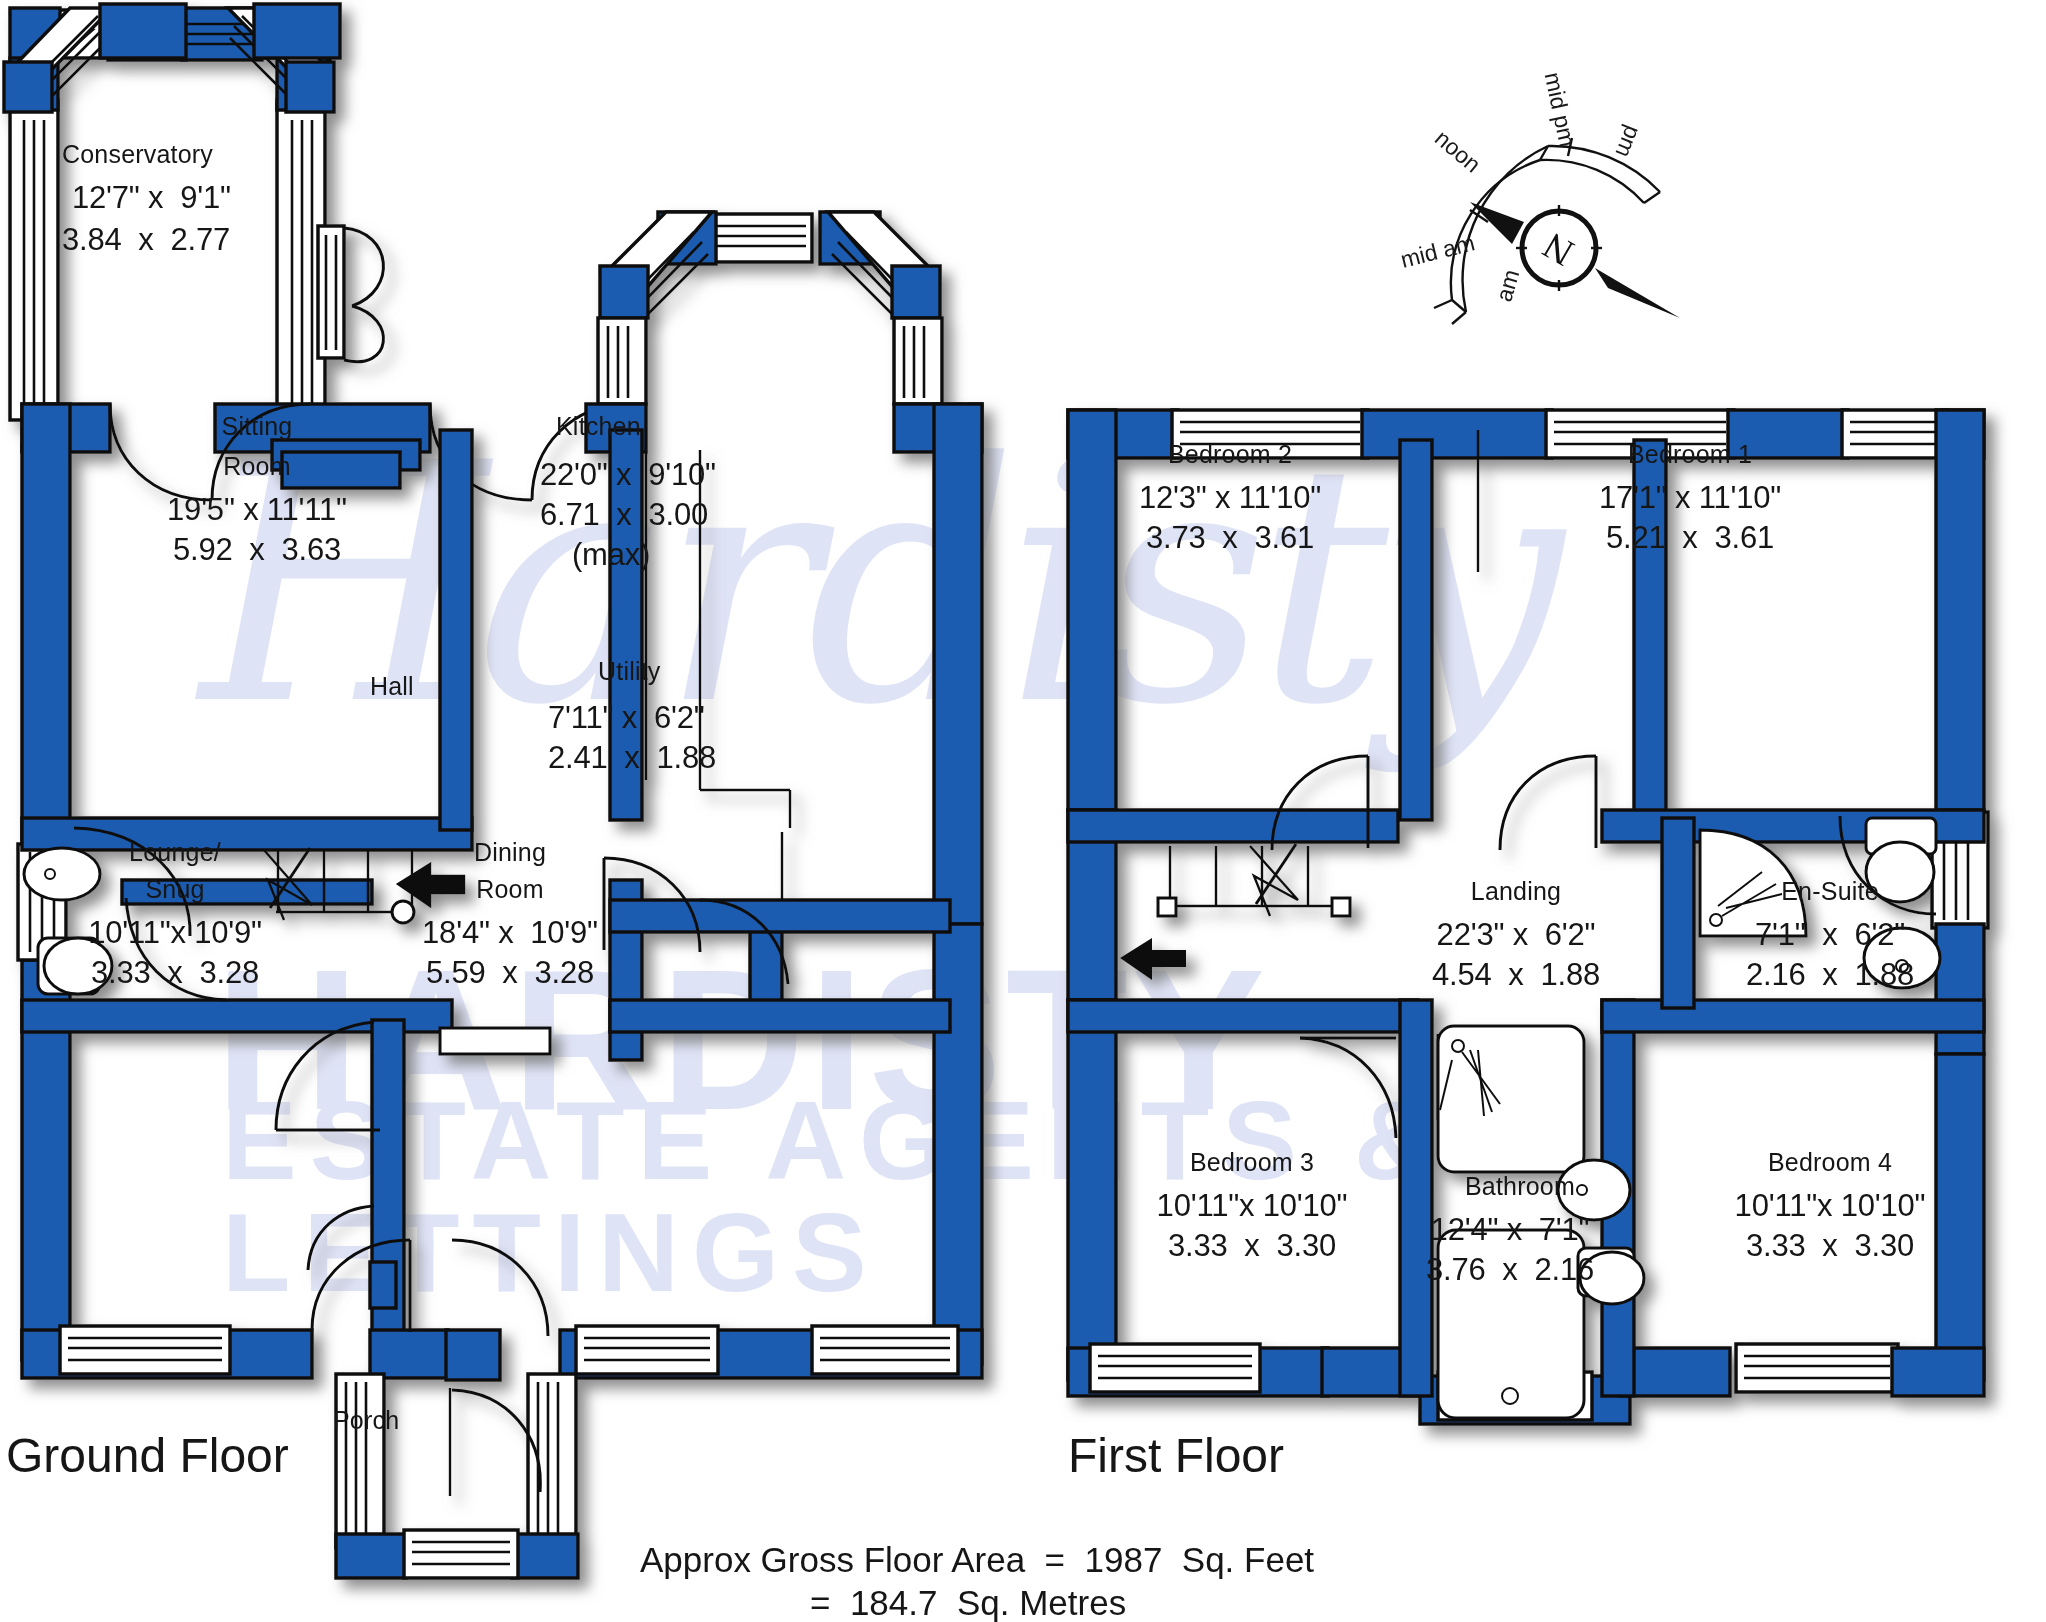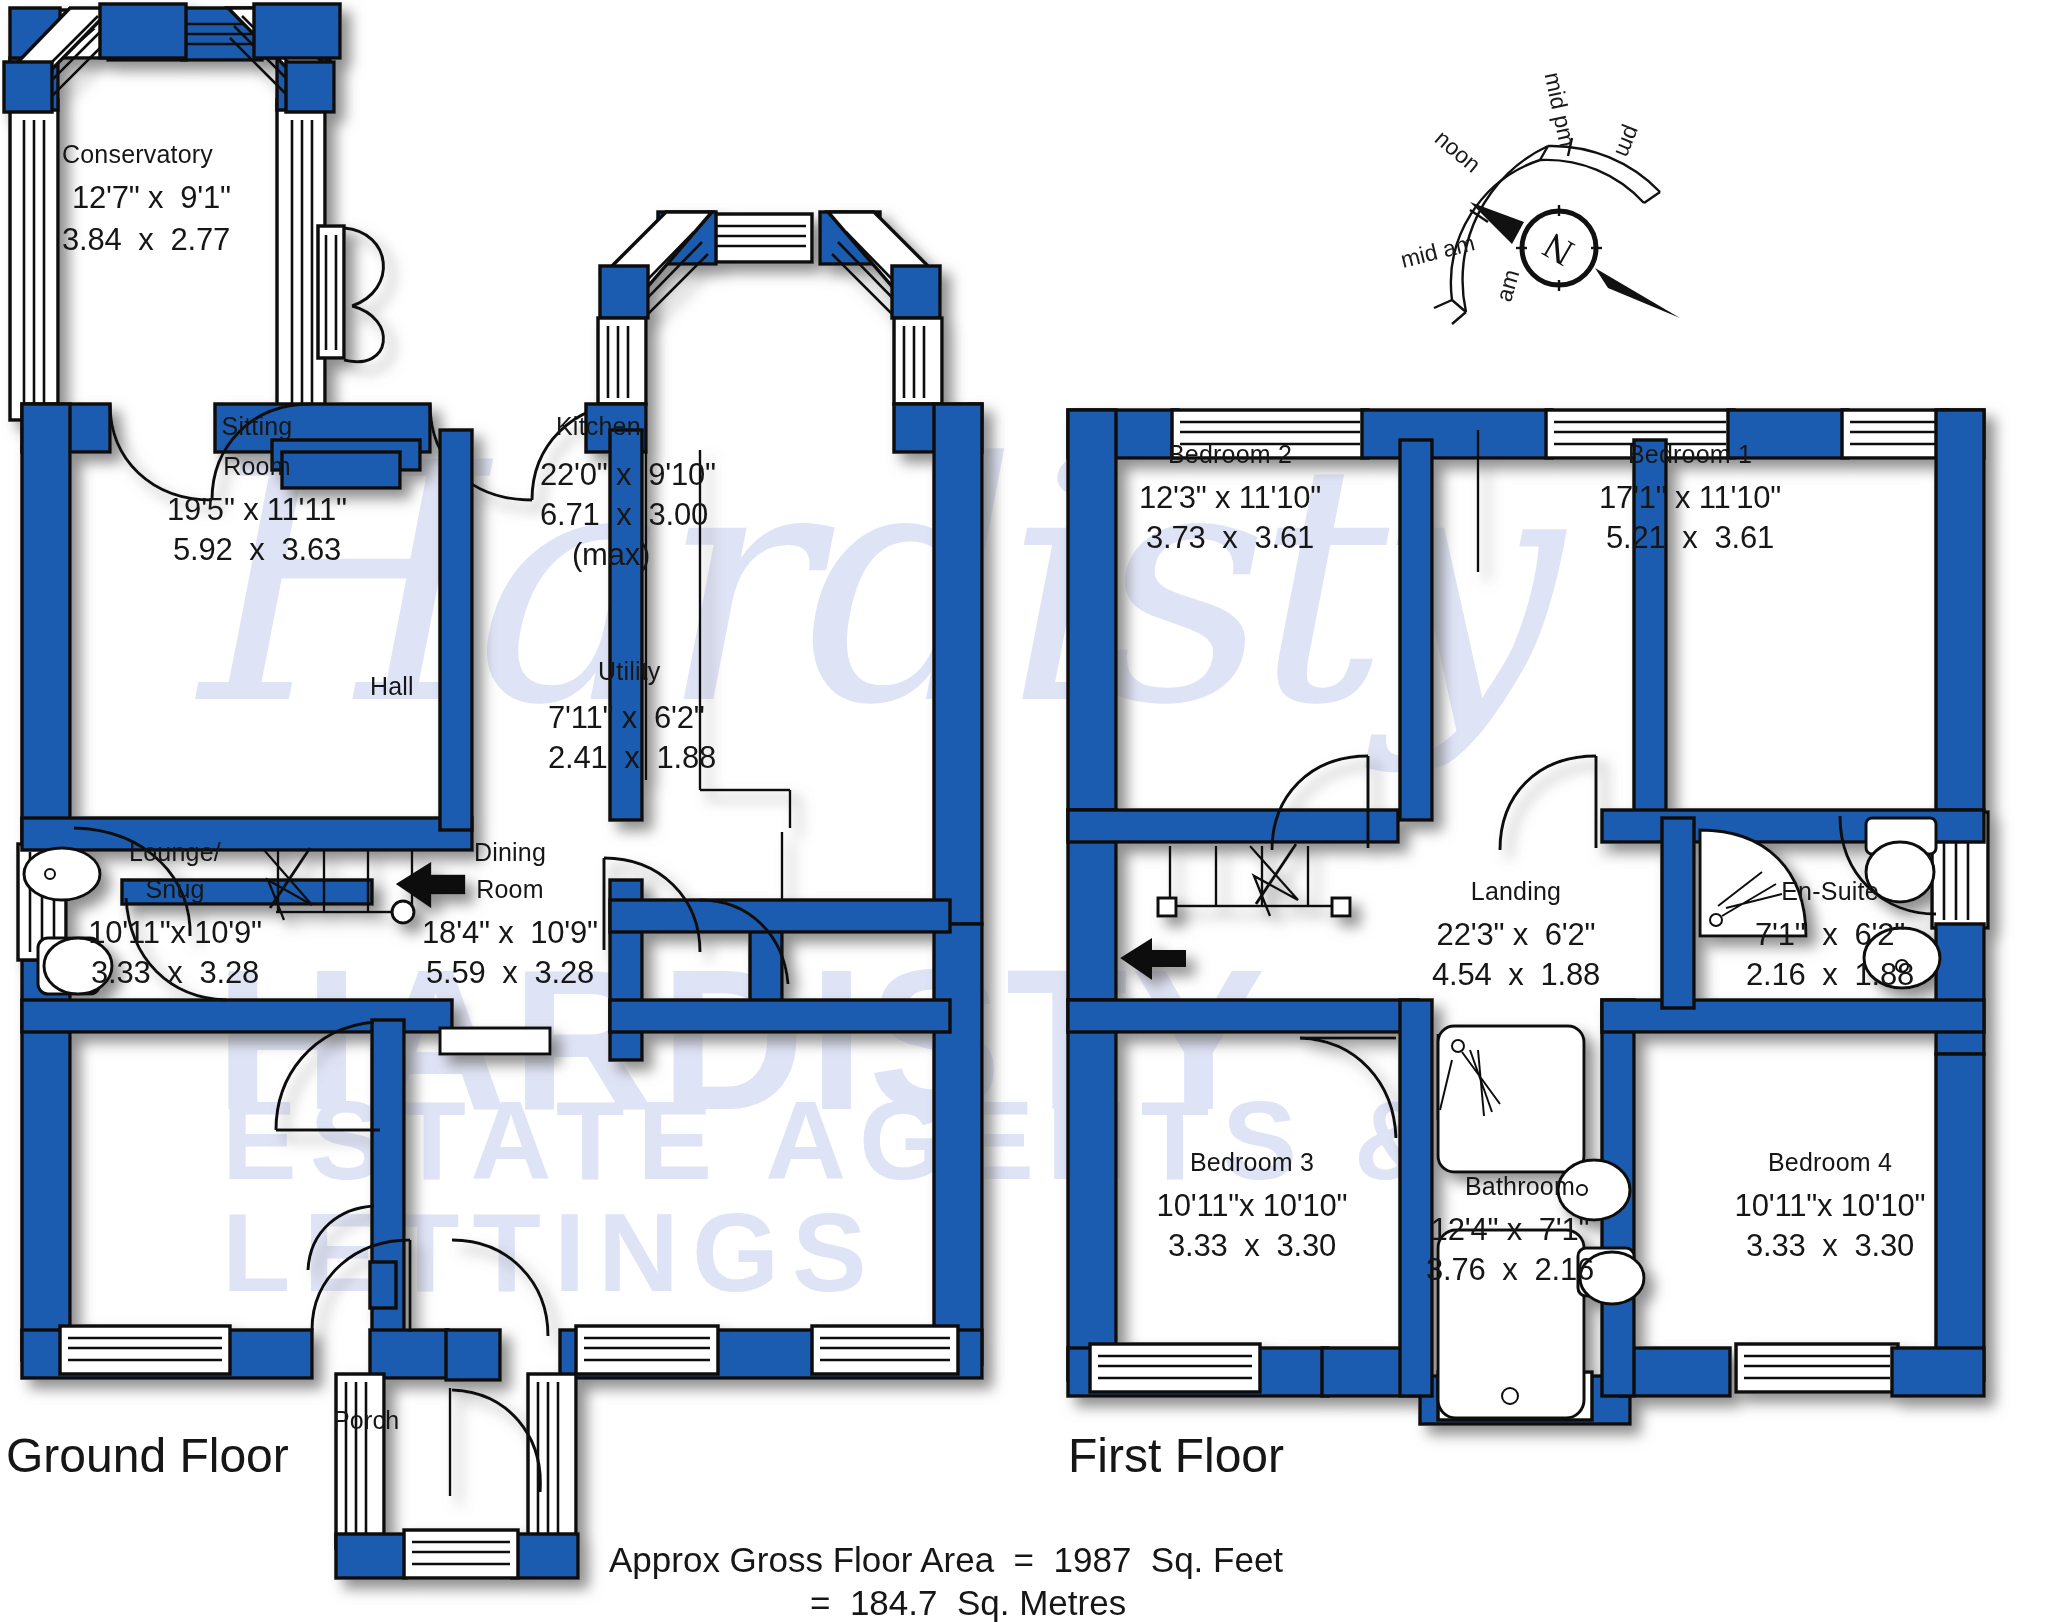--- a/index.html
+++ b/index.html
@@ -410,20 +410,20 @@
 <div class="tx room-dim  ctr" style="left:1252px;top:1228px;">3.33  x  3.30</div>
 
 <div class="tx room-name ctr" style="left:1520px;top:1172px;">Bathroom</div>
 <div class="tx room-dim  ctr" style="left:1510px;top:1212px;">12'4" x  7'1"</div>
 <div class="tx room-dim  ctr" style="left:1510px;top:1252px;">3.76  x  2.16</div>
 
 <div class="tx room-name ctr" style="left:1830px;top:1148px;">Bedroom 4</div>
 <div class="tx room-dim  ctr" style="left:1830px;top:1188px;">10'11"x 10'10"</div>
 <div class="tx room-dim  ctr" style="left:1830px;top:1228px;">3.33  x  3.30</div>
 
-<div class="tx area-line lft" style="left:609px;top:1540px;">Approx Gross Floor Area  =  1987  Sq. Feet</div>
+<div class="tx area-line lft" style="left:640px;top:1540px;">Approx Gross Floor Area  =  1987  Sq. Feet</div>
 <div class="tx area-line lft" style="left:810px;top:1583px;">=  184.7  Sq. Metres</div>
 
 <div class="cmp-lbl" style="left:1492px;top:272px;transform:rotate(-74deg);">am</div>
 <div class="cmp-lbl" style="left:1400px;top:238px;transform:rotate(-14deg);">mid am</div>
 <div class="cmp-lbl" style="left:1432px;top:138px;transform:rotate(40deg);">noon</div>
 <div class="cmp-lbl" style="left:1522px;top:96px;transform:rotate(78deg);">mid pm</div>
 <div class="cmp-lbl" style="left:1612px;top:128px;transform:rotate(112deg);">pm</div>
 
 </body></html>

